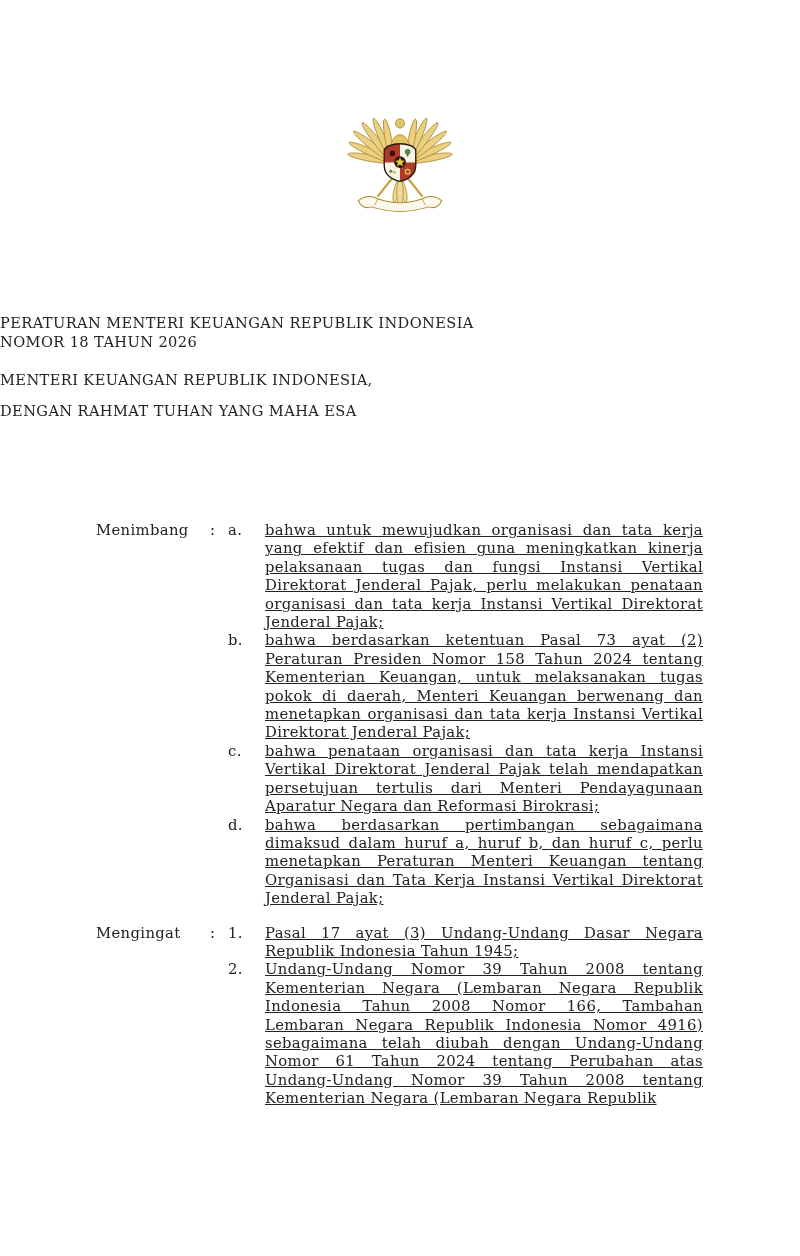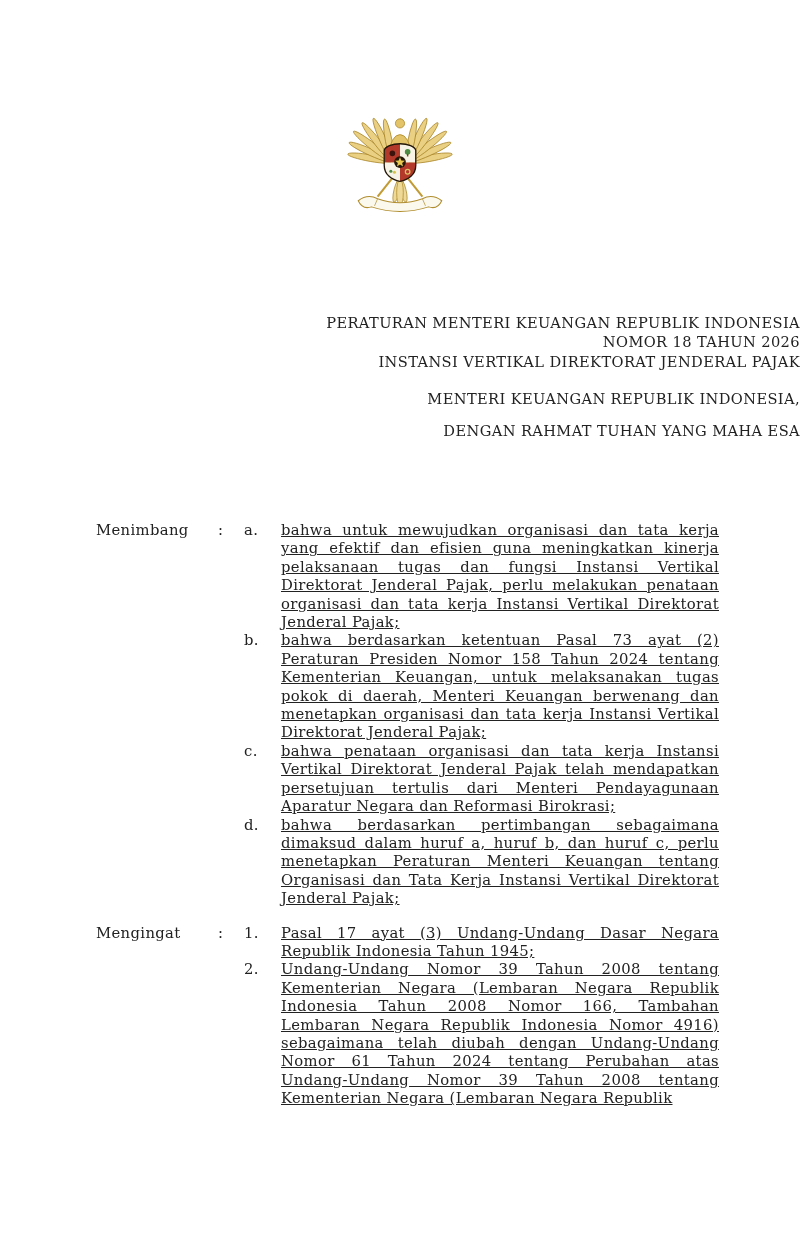--- a/index.html
+++ b/index.html
@@ -17,21 +17,21 @@
   }
   .emblem {
     position: absolute;
     left: 344px; top: 96px;
     width: 112px; height: 124px;
   }
   .title-block {
     position: absolute;
     left: 0; top: 313px;
     width: 800px;
-    text-align: right;
+    text-align: left;
     font-size: 14.6px;
     line-height: 19.4px;
     letter-spacing: 0.4px;
     color: #222;
   }
   .title-line { white-space: nowrap; }
   .invocation { margin-top: 12px; }
   .authority  { margin-top: 18px; }
 
   .doc-body {
@@ -40,21 +40,20 @@
     width: 607px;
     font-size: 14.8px;
     line-height: 18.4px;
     letter-spacing: 0.35px;
     color: #222;
   }
   .section {
     display: grid;
     grid-template-columns: 114px 18px 475px;
     align-items: start;
-    gap: 8px;
   }
   .section.recalling { margin-top: 16px; }
   .section-label { grid-column: 1; }
   .section-colon { grid-column: 2; }
   .section-items { grid-column: 3; }
   .doc-item { position: relative; }
   .item-marker {
     position: absolute;
     left: 0; top: 0;
     width: 34px;
@@ -162,21 +161,20 @@
       </g>
 
       <path d="M28 204 Q46 190 66 200 Q110 216 154 200 Q174 190 192 204 Q184 222 166 216 Q110 234 54 216 Q36 222 28 204 Z" fill="#fbf8ee" stroke="#b08d2e" stroke-width="2"></path>
       <path d="M66 200 L60 214 M154 200 L160 214" stroke="#b08d2e" stroke-width="1.4" fill="none"></path>
     </svg>
   </div>
 
   <div class="title-block">
     <div class="title-line">PERATURAN MENTERI KEUANGAN REPUBLIK INDONESIA</div>
     <div class="title-line">NOMOR 18 TAHUN 2026</div>
-    <div class="title-line">INSTANSI VERTIKAL DIREKTORAT JENDERAL PAJAK</div>
     <div class="title-line authority">MENTERI KEUANGAN REPUBLIK INDONESIA,</div>
     <div class="title-line invocation">DENGAN RAHMAT TUHAN YANG MAHA ESA</div>
   </div>
 
   <div class="doc-body">
 
     <div class="section considering">
       <div class="section-label">Menimbang</div>
       <div class="section-colon">:</div>
       <div class="section-items">

